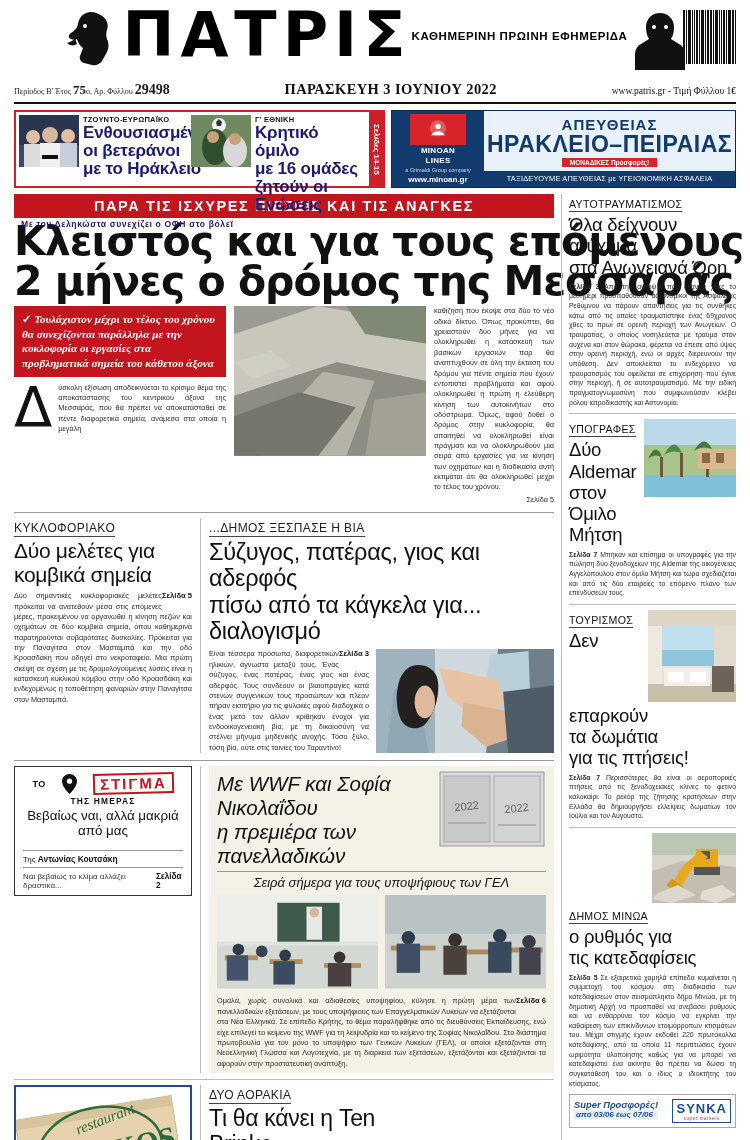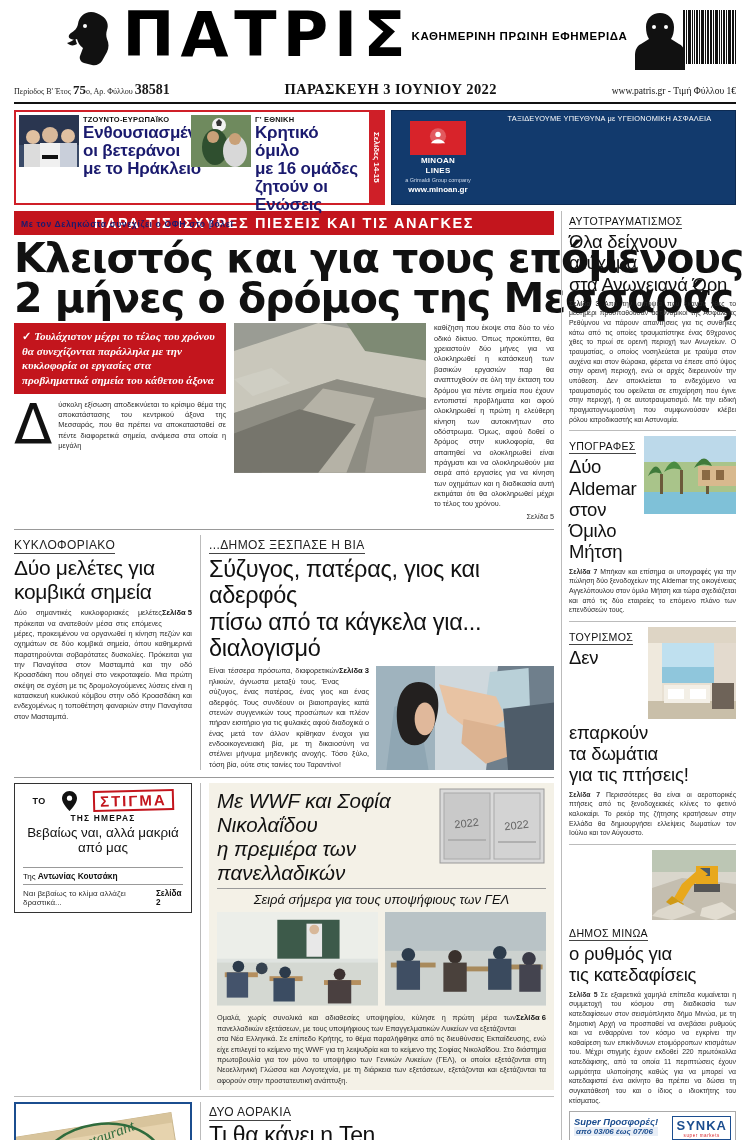--- a/index.html
+++ b/index.html
@@ -44,21 +44,21 @@
     margin: 0 14px; padding: 3px 0 4px 0;
     border-bottom: 2px solid #111;
   }
   .mi-left { font-size: 8px; color: #1a1a1a; font-family:"Liberation Serif", serif; }
   .mi-left b.big { font-size: 13px; font-weight: 700; }
   .mi-left b.num { font-size: 14px; font-weight: 700; font-family:"Liberation Serif", serif; }
   .mi-center { font-family: "Liberation Serif", serif; font-weight: 700; font-size: 14.5px; letter-spacing: 0.4px; }
   .mi-right { font-size: 9.5px; font-family:"Liberation Serif", serif; }
 
   
-  .topads { display: flex; gap: 6px; margin: 6px 14px 0 14px; height: 95px; }
+  .topads { display: flex; gap: 6px; margin: 6px 14px 0 14px; height: 78px; }
   .sportsbox { flex: 0 0 371px; border: 2px solid #cf1f28; display: flex; position: relative; background:#fff; }
   .sb-inner { display: flex; flex: 1; padding: 3px; gap: 4px; flex-wrap: wrap; }
   .sb-item { display: flex; gap: 4px; width: 168px; }
   .sb-photo { width: 60px; height: 52px; flex: 0 0 60px; overflow: hidden; position: relative; }
   .sb-txt { flex: 1; }
   .sb-kicker { font-size: 7.5px; font-weight: 700; letter-spacing: 0.2px; color: #111; }
   .sb-head { font-size: 17px; font-weight: 700; line-height: 1.06; color: #1a1a6e; letter-spacing: -0.2px; }
   .sb-foot { width: 100%; font-size: 8.6px; font-weight: 700; color: #1a1a6e; letter-spacing: 0.6px; padding-left: 2px; padding-top:1px;}
   .sb-pages { position: absolute; right: 0; top: 0; bottom: 0; width: 14px; background: #cf1f28; color: #fff;
     font-size: 8px; font-weight: 700; writing-mode: vertical-rl; text-align: center; display:flex; align-items:center; justify-content:center;}
@@ -203,21 +203,21 @@
           <i style="width:1px"></i>
       </div>
     </div>
   </div>
 
   <div class="mast-info">
     <div class="mi-left">
       <span>Περίοδος Β' Έτος</span>
       <b class="big">75</b><span>ο,</span>
       <span>Αρ. Φύλλου</span>
-      <b class="num">38581</b>
+      <b class="num">29498</b>
     </div>
     <div class="mi-center">ΠΑΡΑΣΚΕΥΗ 3 ΙΟΥΝΙΟΥ 2022</div>
     <div class="mi-right">www.patris.gr - Τιμή Φύλλου 1€</div>
   </div>
 
   <div class="topads">
 
     <div class="sportsbox">
       <div class="sb-inner">
         <div class="sb-item">
@@ -277,21 +277,29 @@
               <path d="M20 18c4-6 12-6 16 0z" fill="#fff"></path>
               <circle cx="28" cy="8" r="3" fill="#fff"></circle>
             </svg>
         </div>
         <div class="mn-logo-name">MINOAN</div>
         <div class="mn-logo-name">LINES</div>
         <div class="mn-tag">a Grimaldi Group company</div>
         <div class="mn-url">www.minoan.gr</div>
       </div>
       <div class="mn-right">
-        <div class="mn-bot">ΤΑΞΙΔΕΥΟΥΜΕ ΥΠΕΥΘΥΝΑ με ΥΓΕΙΟΝΟΜΙΚΗ ΑΣΦΑΛΕΙΑ</div>
+        <div class="mn-top">
+          <div class="mn-l1">ΑΠΕΥΘΕΙΑΣ</div>
+          <div class="mn-l2">ΗΡΑΚΛΕΙΟ–ΠΕΙΡΑΙΑΣ</div>
+          <div class="mn-badge">
+            <span>ΜΟΝΑΔΙΚΕΣ</span>
+            <span>Προσφορές!</span>
+          </div>
+        </div>
+        <div class="mn-bot">ΤΑΞΙΔΕΥΟΥΜΕ ΑΠΕΥΘΕΙΑΣ με ΥΓΕΙΟΝΟΜΙΚΗ ΑΣΦΑΛΕΙΑ</div>
       </div>
     </div>
   </div>
 
   <div class="grid">
 
     <div class="col-main">
 
       <div>
         <div class="lead-kicker">ΠΑΡΑ ΤΙΣ ΙΣΧΥΡΕΣ ΠΙΕΣΕΙΣ ΚΑΙ ΤΙΣ ΑΝΑΓΚΕΣ</div>

